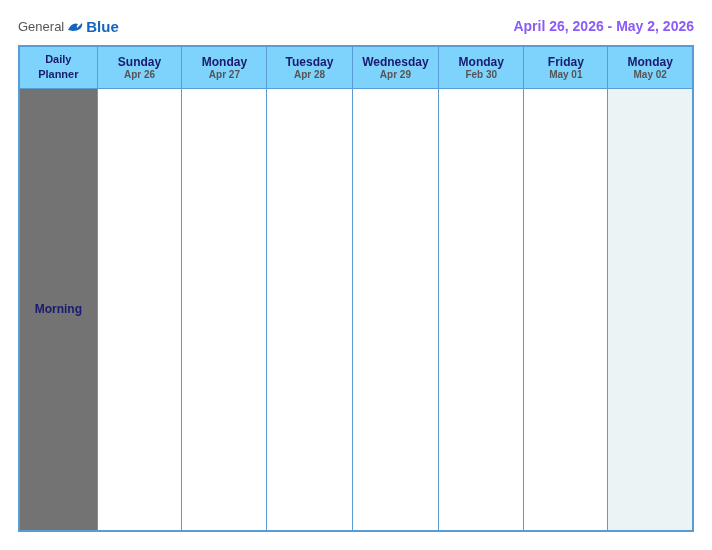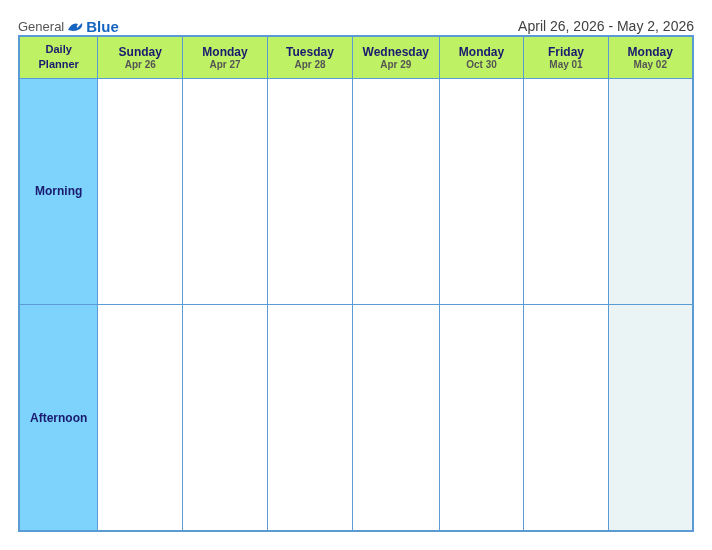--- a/index.html
+++ b/index.html
@@ -9,20 +9,21 @@
       width: 712px;
       height: 550px;
       display: flex;
       flex-direction: column;
       padding: 18px 18px 18px 18px;
     }
     .header {
       display: flex;
       justify-content: space-between;
       align-items: flex-start;
+      margin-bottom: 10px;
     }
     .logo-area {
       display: flex;
       flex-direction: column;
       align-items: flex-start;
     }
     .logo-text {
       display: flex;
       align-items: center;
       gap: 2px;
@@ -45,56 +46,56 @@
     .title-area {
       text-align: right;
     }
     .title-main {
       font-size: 16px;
       color: #1a1a6e;
       font-weight: bold;
     }
     .title-sub {
       font-size: 14px;
-      color: #404040;
-      font-weight: normal;
+      color: #8b5cf6;
+      font-weight: bold;
     }
     .calendar-table {
       width: 100%;
       flex: 1;
       border-collapse: collapse;
       border: 2px solid #5b9bd5;
     }
     .calendar-table th, .calendar-table td {
       border: 1px solid #5b9bd5;
       text-align: center;
       vertical-align: middle;
     }
     .header-row th {
-      background-color: #bef264;
+      background-color: #7dd3fc;
       padding: 5px 2px;
     }
     .col-label th {
       font-size: 11px;
       font-weight: bold;
       color: #1a1a6e;
     }
     .day-name {
       font-size: 12px;
       font-weight: bold;
       color: #1a1a6e;
       display: block;
     }
     .day-date {
       font-size: 10px;
       color: #555;
       display: block;
     }
     .time-cell {
-      background-color: #7dd3fc;
+      background-color: #737373;
       font-size: 12px;
       font-weight: bold;
       color: #1a1a6e;
       width: 80px;
       padding: 8px 4px;
     }
     .planner-header-cell {
       background-color: #ddeeff;
       font-size: 11px;
       font-weight: bold;
@@ -147,21 +148,21 @@
       <th>
         <span class="day-name">Tuesday</span>
         <span class="day-date">Apr 28</span>
       </th>
       <th>
         <span class="day-name">Wednesday</span>
         <span class="day-date">Apr 29</span>
       </th>
       <th>
         <span class="day-name">Monday</span>
-        <span class="day-date">Oct 30</span>
+        <span class="day-date">Feb 30</span>
       </th>
       <th>
         <span class="day-name">Friday</span>
         <span class="day-date">May 01</span>
       </th>
       <th>
         <span class="day-name">Monday</span>
         <span class="day-date">May 02</span>
       </th>
     </tr>
@@ -170,24 +171,14 @@
     <tr>
       <td class="time-cell">Morning</td>
       <td class="data-cell"></td>
       <td class="data-cell"></td>
       <td class="data-cell"></td>
       <td class="data-cell"></td>
       <td class="data-cell"></td>
       <td class="data-cell"></td>
       <td class="data-cell data-cell-last"></td>
     </tr>
-    <tr>
-      <td class="time-cell">Afternoon</td>
-      <td class="data-cell"></td>
-      <td class="data-cell"></td>
-      <td class="data-cell"></td>
-      <td class="data-cell"></td>
-      <td class="data-cell"></td>
-      <td class="data-cell"></td>
-      <td class="data-cell data-cell-last"></td>
-    </tr>
   </tbody>
 </table>
 
 </body></html>

